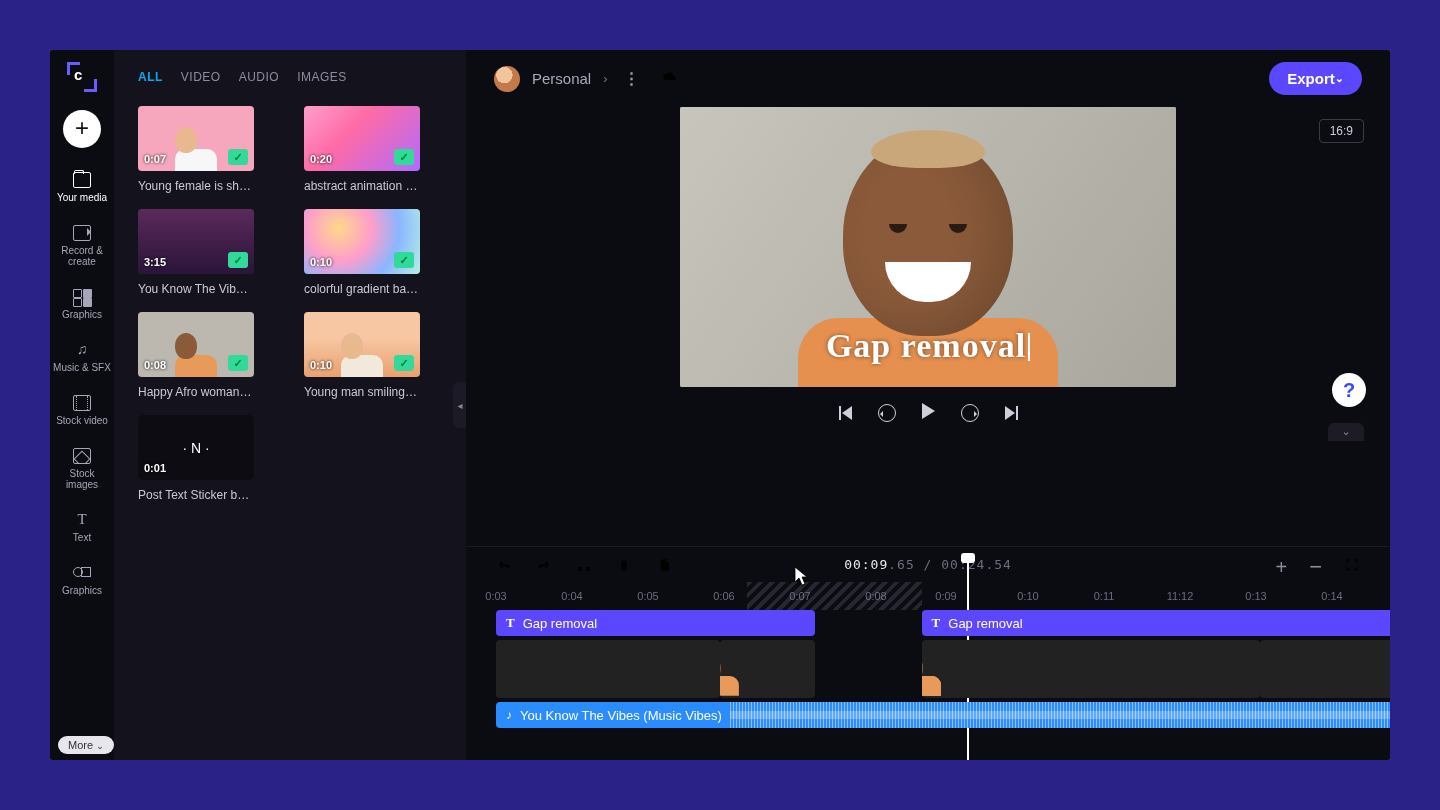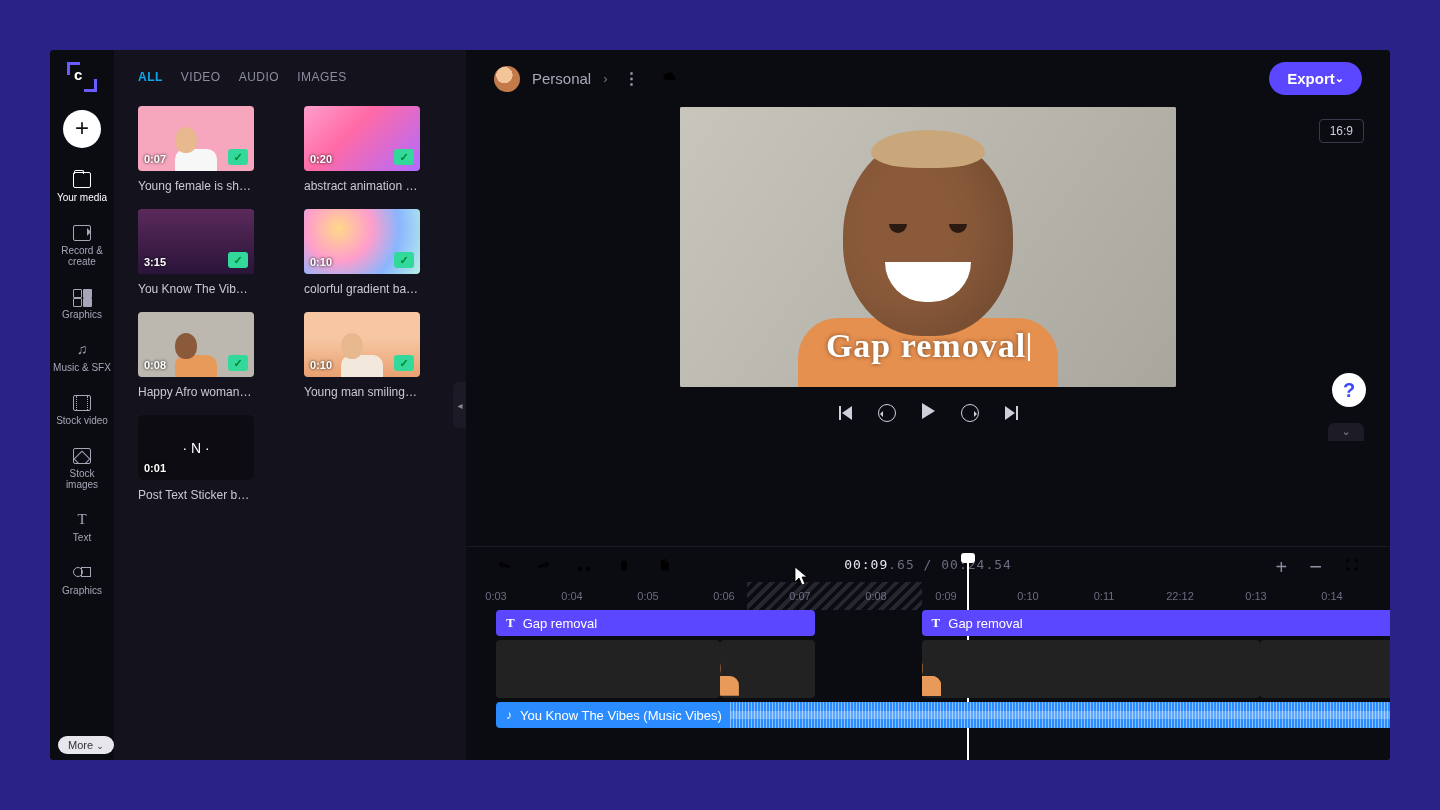--- a/index.html
+++ b/index.html
@@ -352,21 +352,21 @@
       <div class="ruler" id="ruler">
           <div class="tick" style="left: 30px;">0:03</div>
           <div class="tick" style="left: 106px;">0:04</div>
           <div class="tick" style="left: 182px;">0:05</div>
           <div class="tick" style="left: 258px;">0:06</div>
           <div class="tick" style="left: 334px;">0:07</div>
           <div class="tick" style="left: 410px;">0:08</div>
           <div class="tick" style="left: 480px;">0:09</div>
           <div class="tick" style="left: 562px;">0:10</div>
           <div class="tick" style="left: 638px;">0:11</div>
-          <div class="tick" style="left: 714px;">22:12</div>
+          <div class="tick" style="left: 714px;">11:12</div>
           <div class="tick" style="left: 790px;">0:13</div>
           <div class="tick" style="left: 866px;">0:14</div>
           <div class="hatch" style="left: 280.8px; width: 174.8px;"></div>
         </div>
 
       <div class="tracks" id="tracks" style="height:150px;">
         <div class="playhead" id="playhead" style="left: 501.2px; top: -50px; height: 230px;"></div>
         <div class="cursor-arrow" id="cursor" style="left: 328px; top: -44px;">
           <svg viewBox="0 0 14 20">
               <path d="M1 1l0 15 4-4 3 7 3-1-3-7 5 0z" fill="#fff" stroke="#000" stroke-width=".8"></path>

